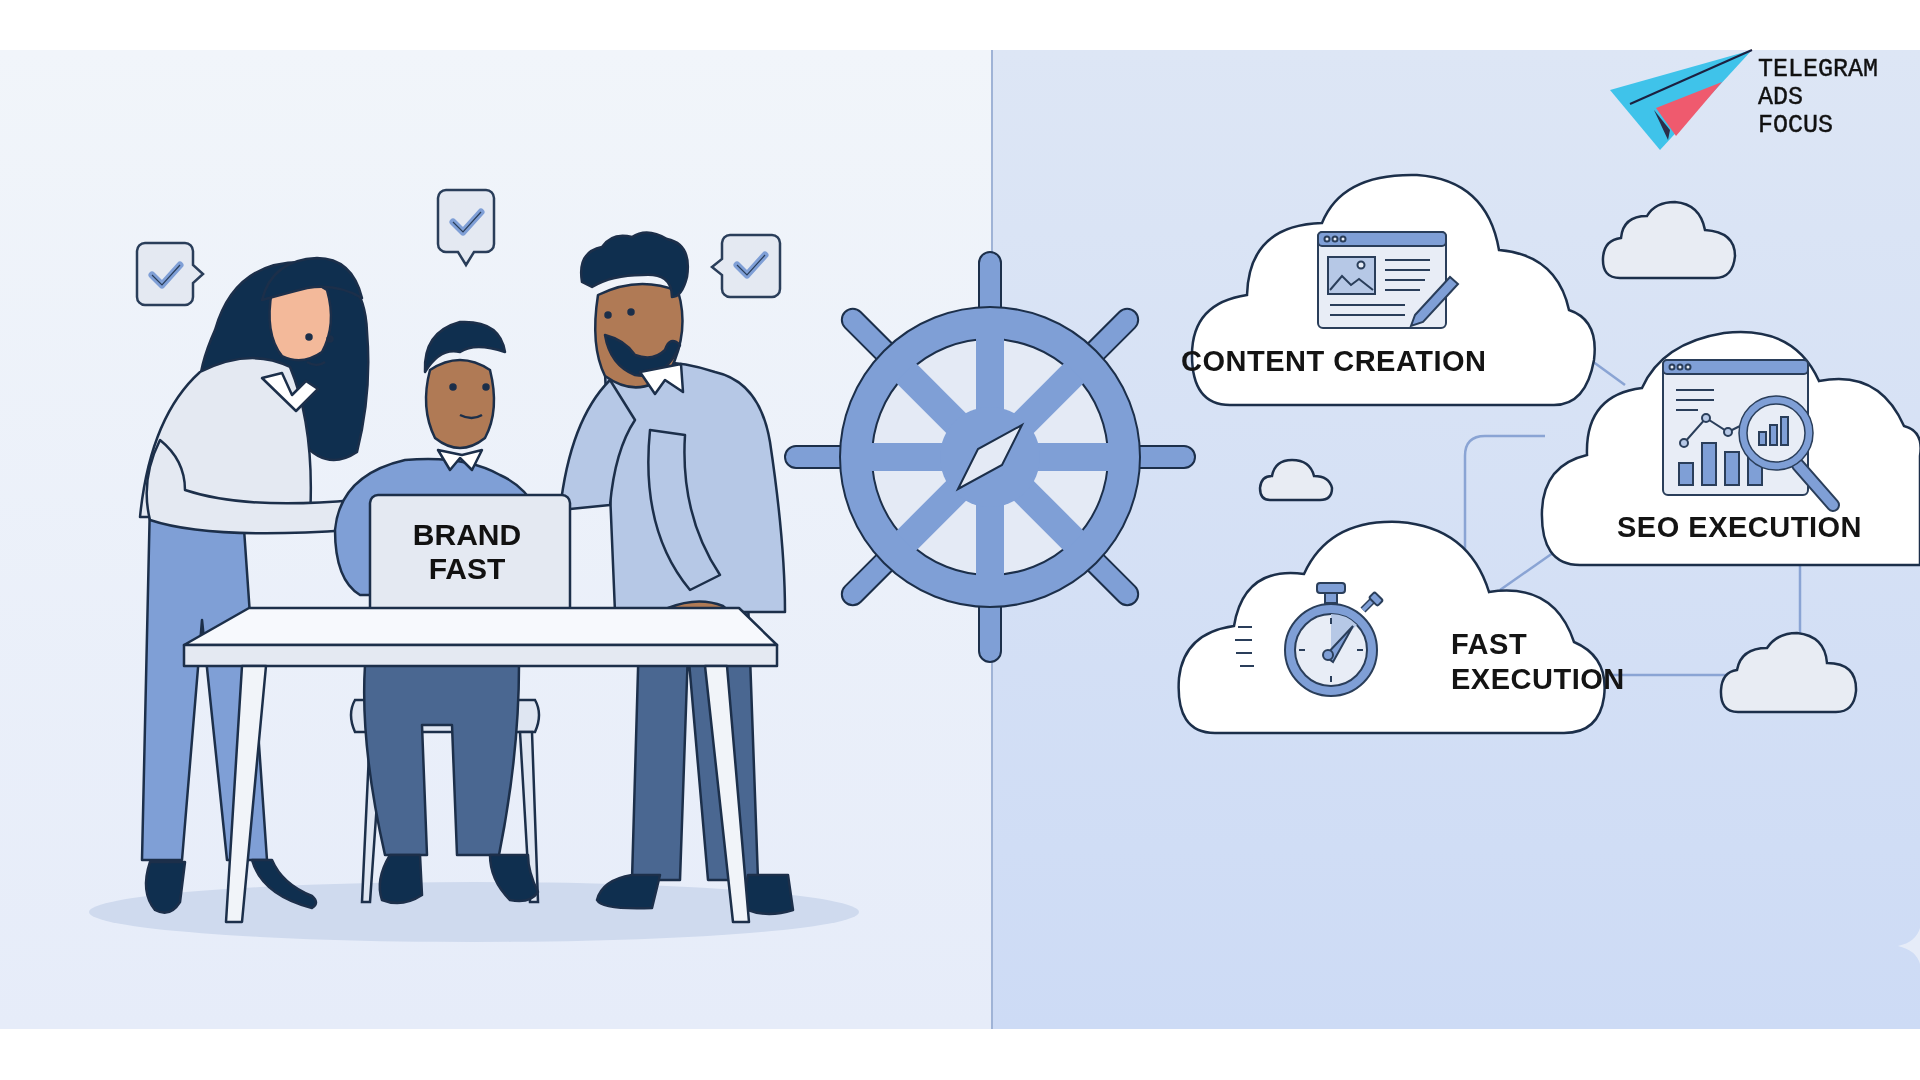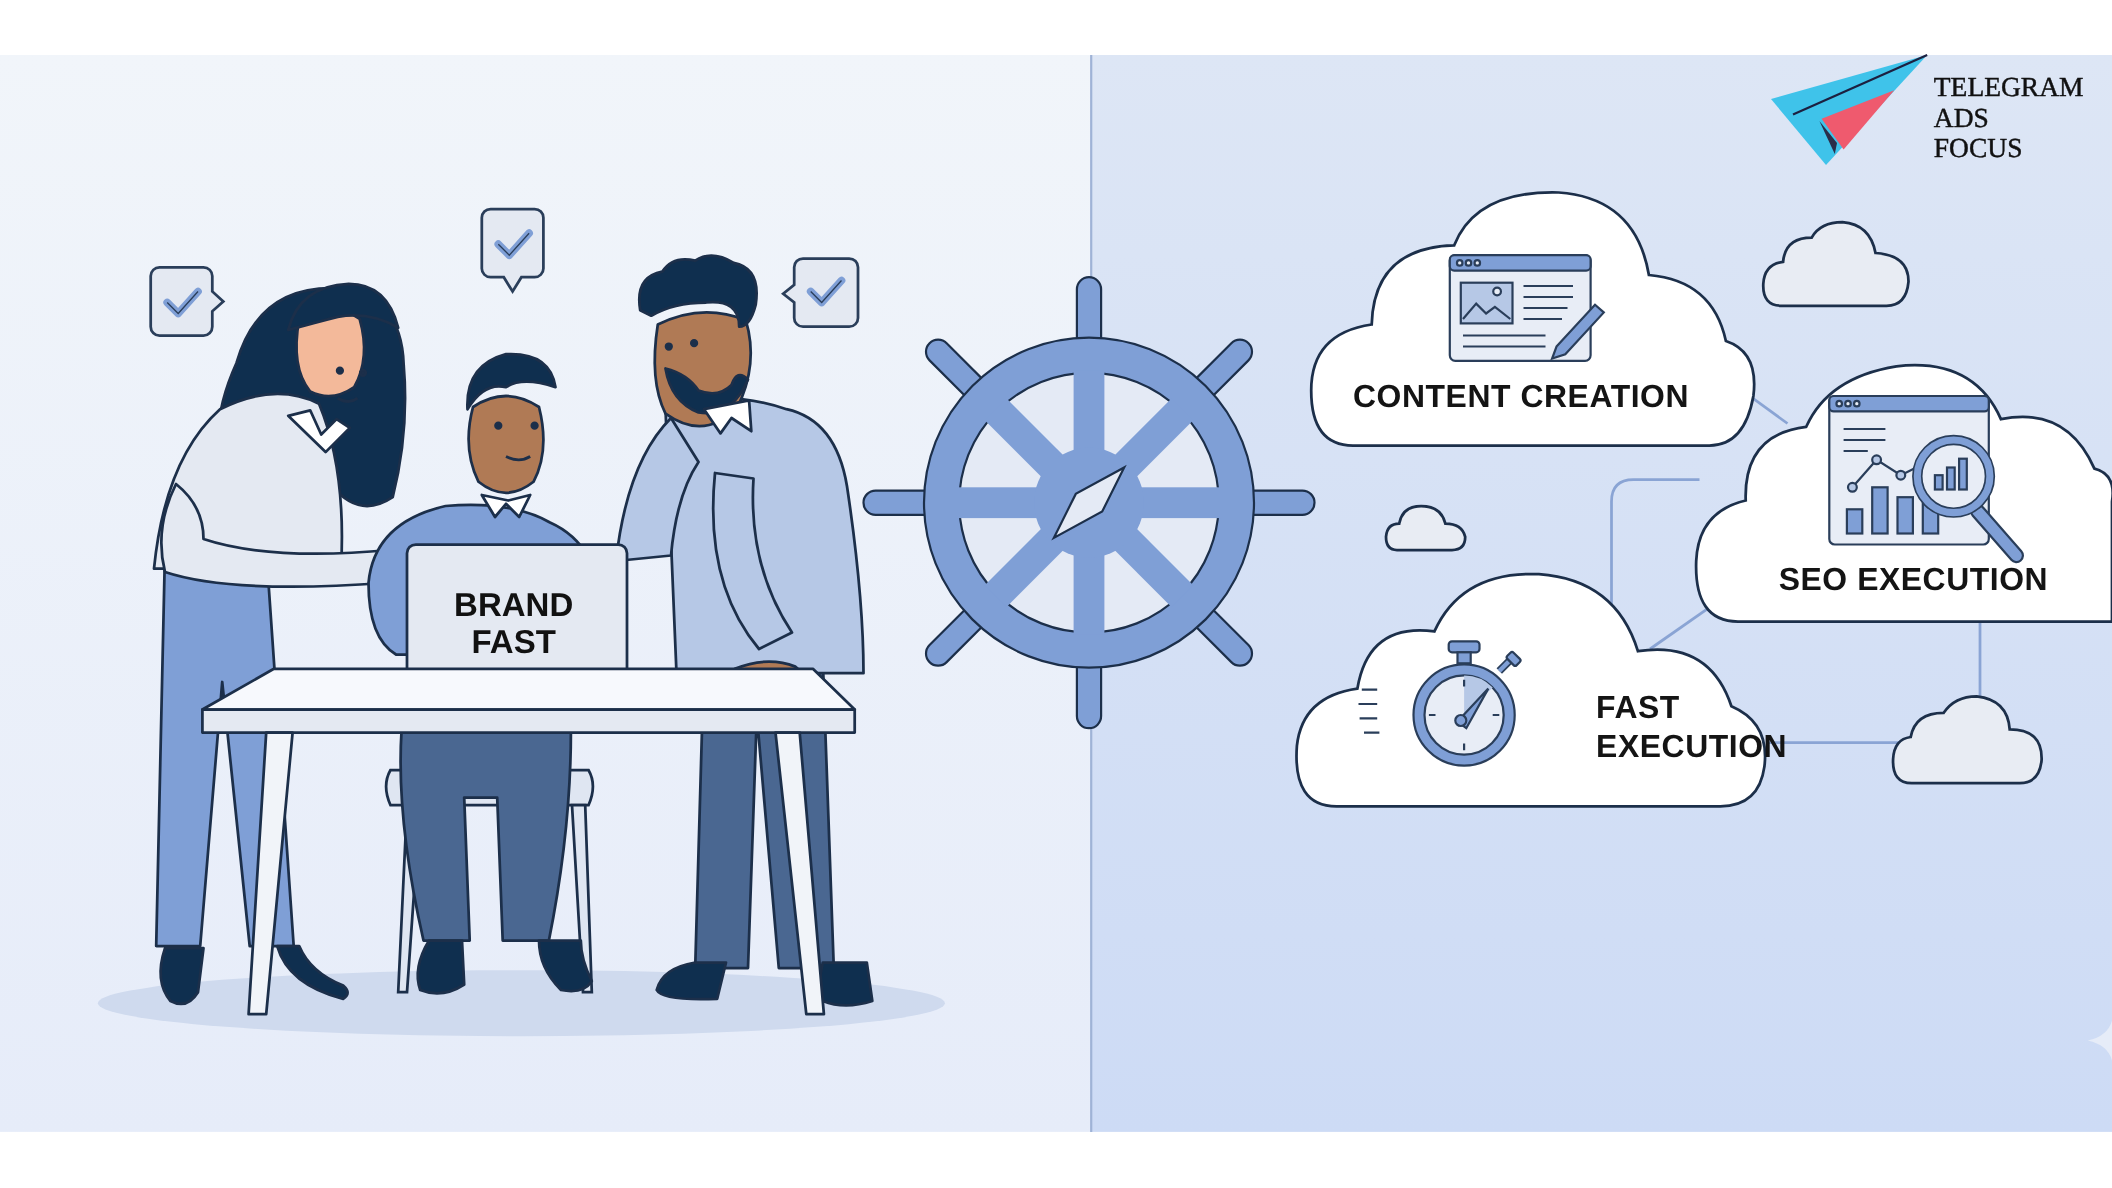--- a/index.html
+++ b/index.html
@@ -10,31 +10,30 @@
   }
   #scene { position: absolute; left: 0; top: 0; }
   .label {
     position: absolute; font-family: "Liberation Sans", "DejaVu Sans", sans-serif;
     font-weight: 700; color: #141414; letter-spacing: 0.5px; white-space: nowrap;
   }
   .laptop-text {
     position: absolute; left: 372px; top: 518px; width: 190px;
     text-align: center; font-weight: 700; font-size: 30px; line-height: 34px; color: #111;
     font-family: "Liberation Sans", "DejaVu Sans", sans-serif;
-    margin-top: 16px;
   }
   .laptop-text span { display: block; }
-  .cc-label { left: 1230px; top: 345px; font-size: 29px; }
+  .cc-label { left: 1181px; top: 345px; font-size: 29px; }
   .seo-label { left: 1617px; top: 511px; font-size: 29px; }
   .fe-label { left: 1403px; top: 627px; font-size: 29px; line-height: 35px; margin-left: 48px; }
   .fe-label span { display: block; }
   .brand {
     position: absolute; left: 1758px; top: 56px;
-    font-family: Liberation Serif, serif;
-    font-weight: 400; font-size: 25px; line-height: 28px; color: #111; margin-top: 10px;
+    font-family: Liberation Mono, monospace;
+    font-weight: 400; font-size: 25px; line-height: 28px; color: #111;
     -webkit-text-stroke: 0.4px #111;
   }
   .brand span { display: block; }
 </style>
 </head>
 <body>
 
 <svg id="scene" width="1920" height="1080" viewBox="0 0 1920 1080" xmlns="http://www.w3.org/2000/svg">
   <defs>
     <linearGradient id="leftBg" x1="0" y1="0" x2="0" y2="1">

